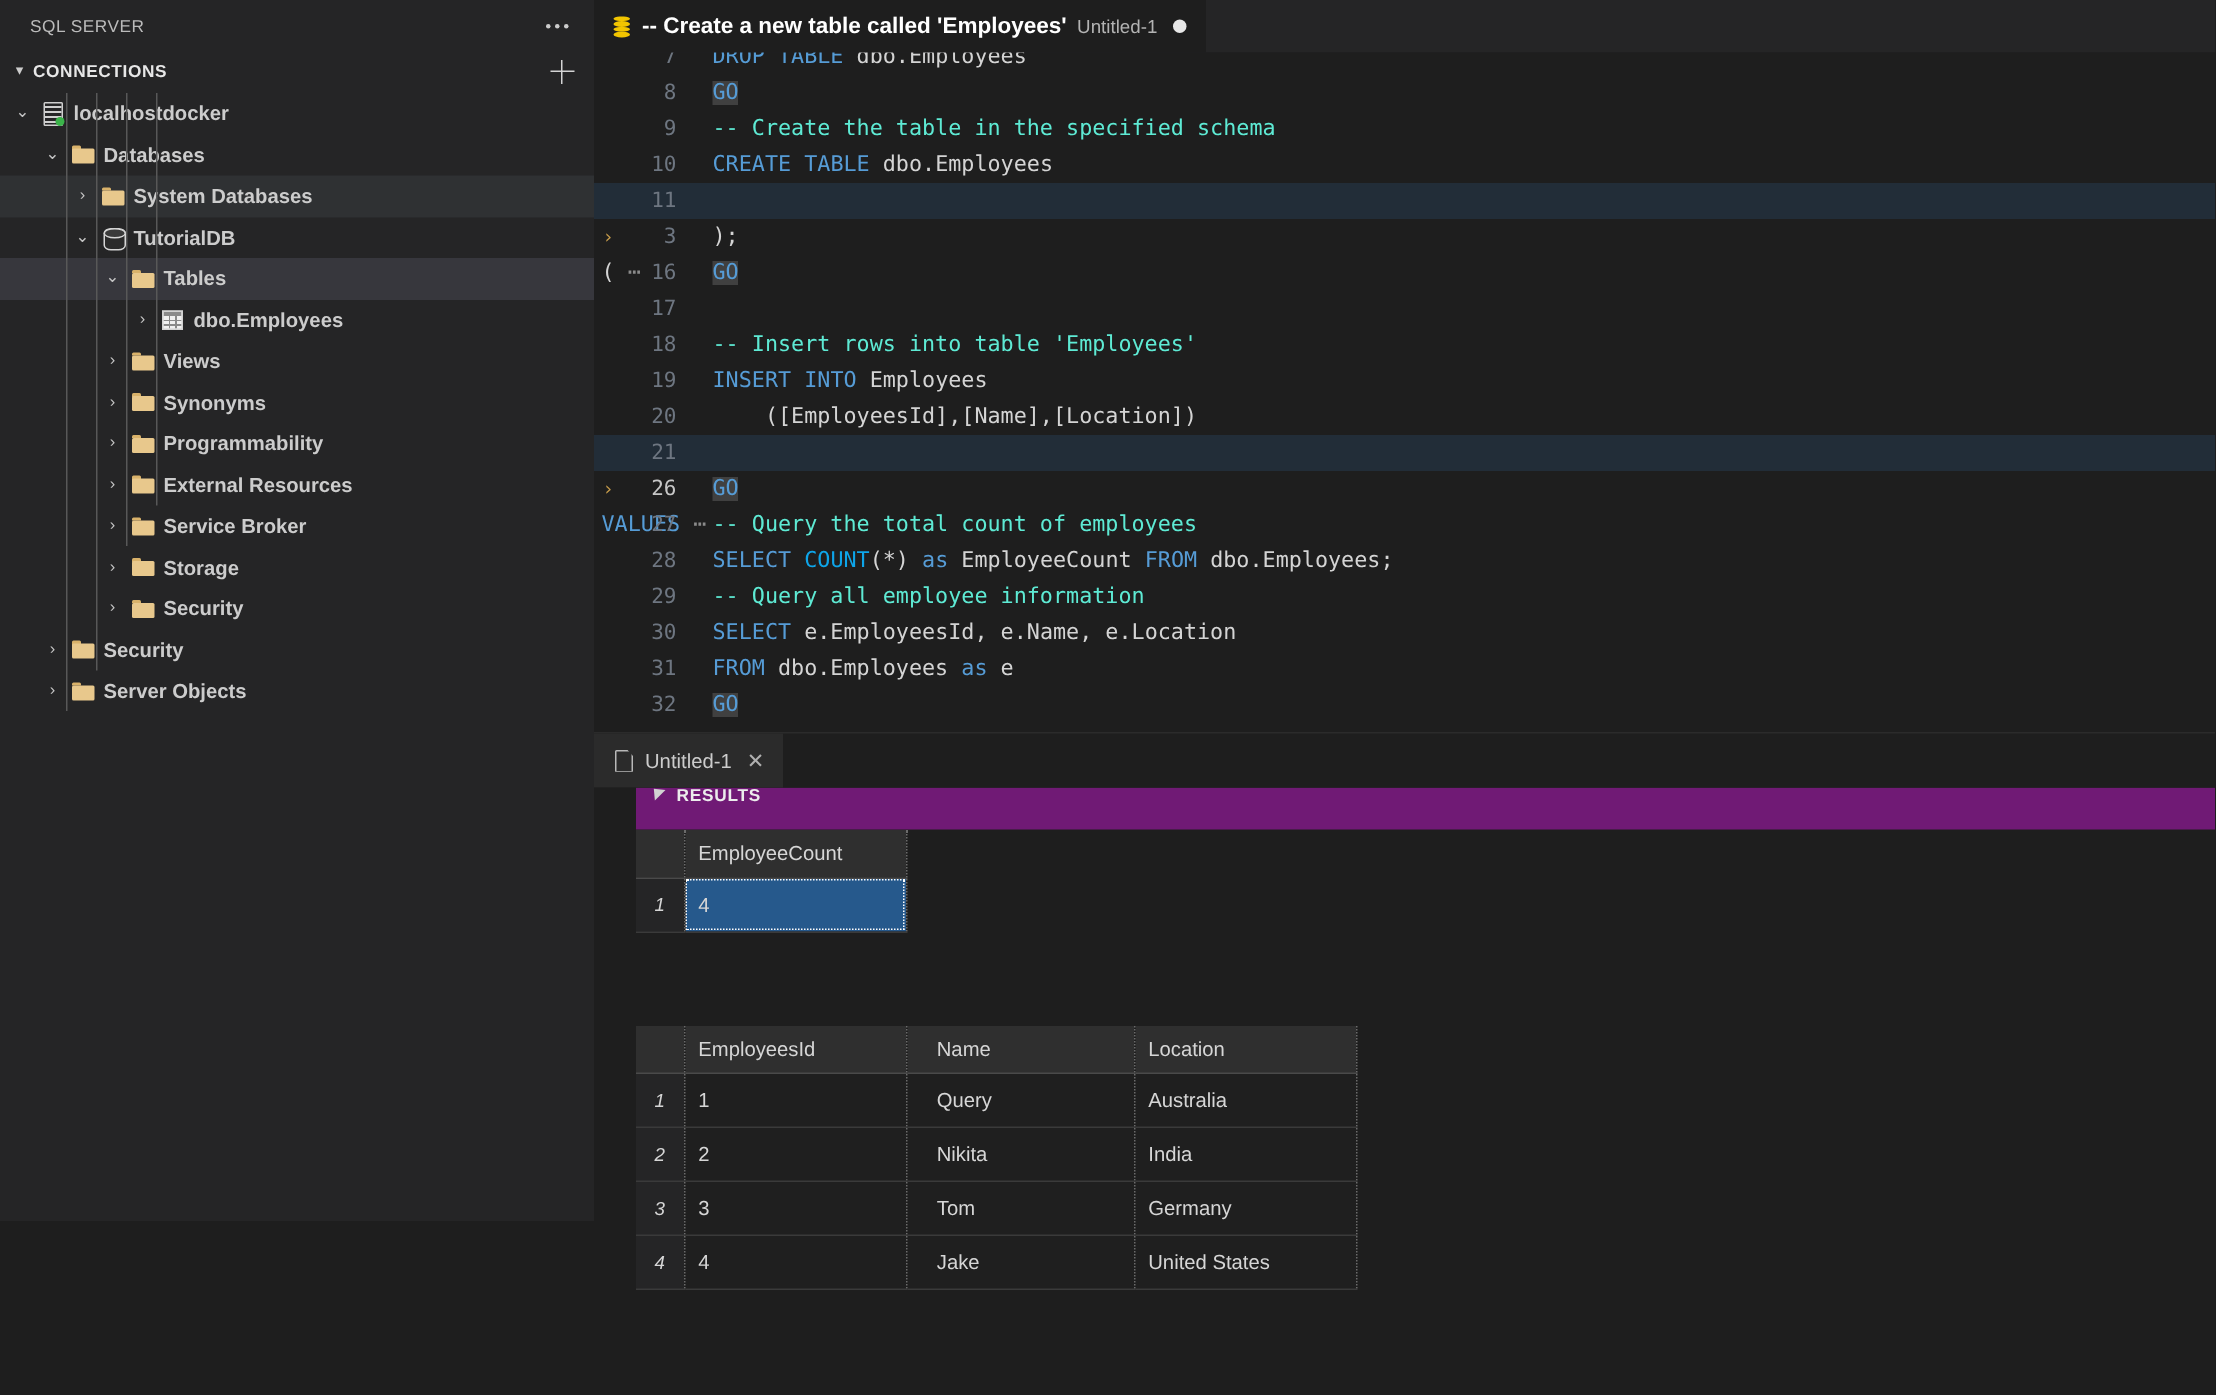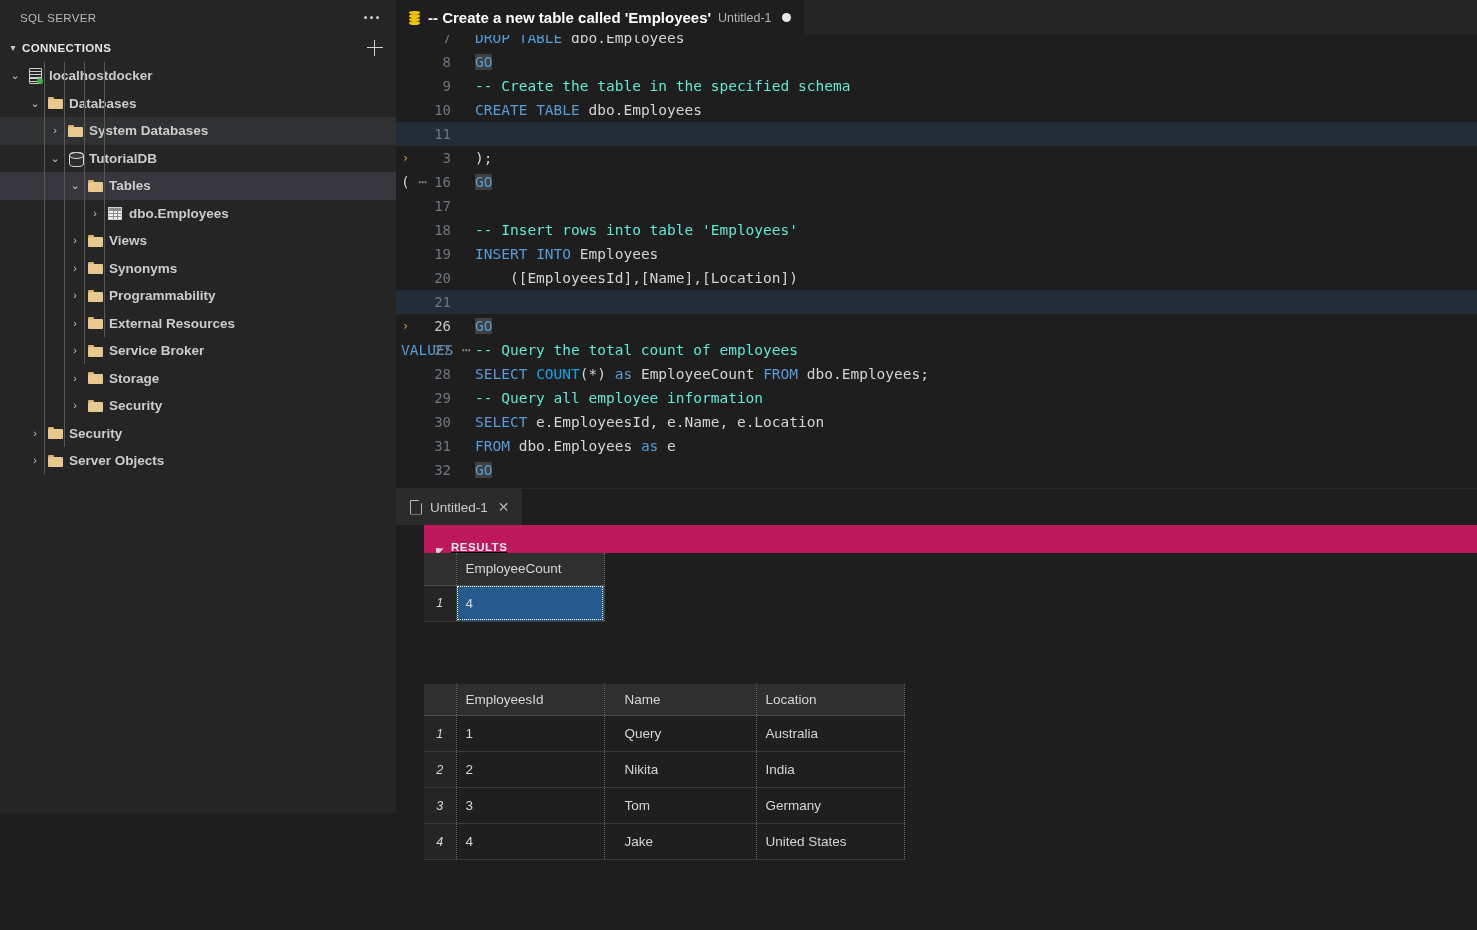--- a/index.html
+++ b/index.html
@@ -168,22 +168,22 @@
     content:""; position:absolute; inset:0; border:1.3px solid #b8b8b8;
     border-radius:1px; clip-path: polygon(0 0, 66% 0, 100% 30%, 100% 100%, 0 100%);
   }
   .x-icon { font-size:14px; color:#b0b0b0; margin-left:2px; line-height:1; }
 
   .res-body { flex:1; display:flex; position:relative; overflow:hidden; }
   .res-gutter { width:28px; flex:0 0 28px; background:#1e1e1e; }
   .res-content { flex:1; display:flex; flex-direction:column; overflow:hidden; }
 
   .res-header {
-    height:28px; flex:0 0 28px; background:#be185d; display:flex; align-items:flex-end;
-    padding-left:9px; gap:8px;text-decoration:underline;
+    height:28px; flex:0 0 28px; background:#701a75; display:flex; align-items:flex-start;
+    padding-left:9px; gap:8px;
   }
   .res-caret { width:0;height:0; border-left:5px solid transparent; border-right:5px solid transparent; border-bottom:6px solid #d2d2d2; transform: rotate(-45deg); }
   .res-header-label { font-size:11.5px; font-weight:bold; color:#ececec; letter-spacing:.5px; }
 
   .grid-wrap { position:relative; }
   .grid { border-collapse:collapse; table-layout:fixed; }
   .grid th, .grid td {
     font-size:13.5px; color:#d6d6d6; text-align:left; font-weight:normal;
     height:36px; padding:0 0 0 9px; border-right:1px dotted #6b6b6b;
     background:#252526; vertical-align:middle; overflow:hidden; white-space:nowrap;

